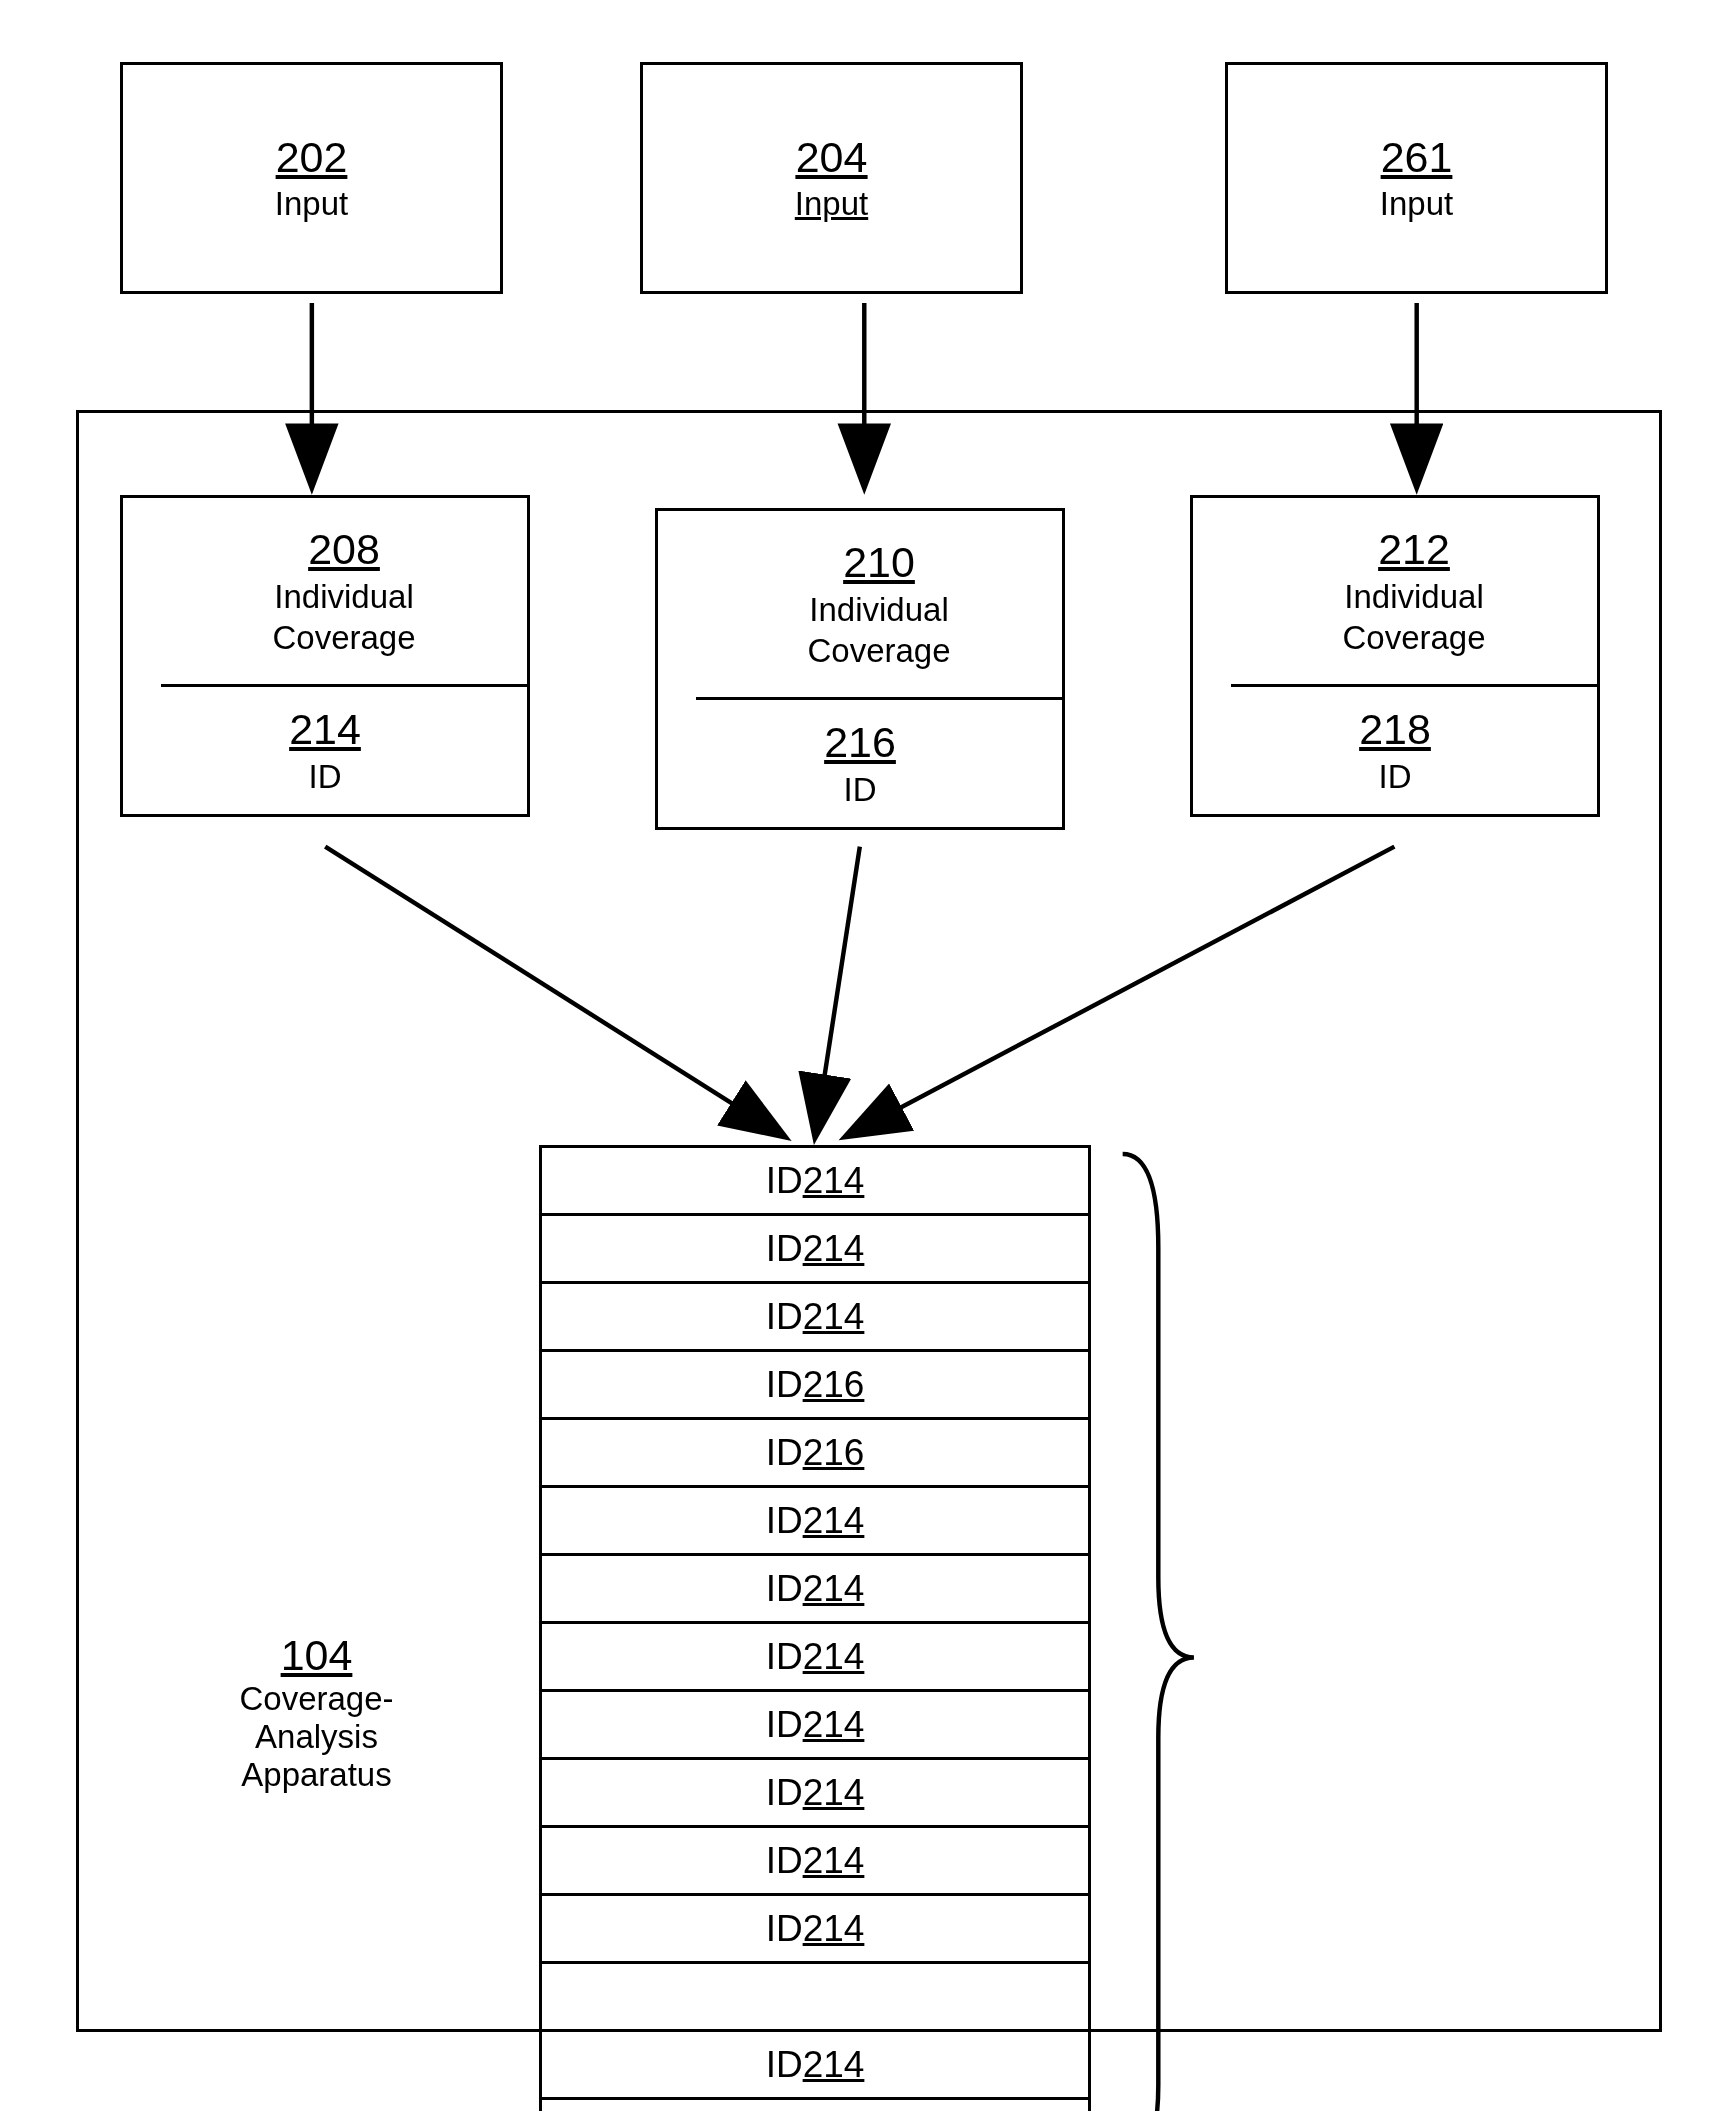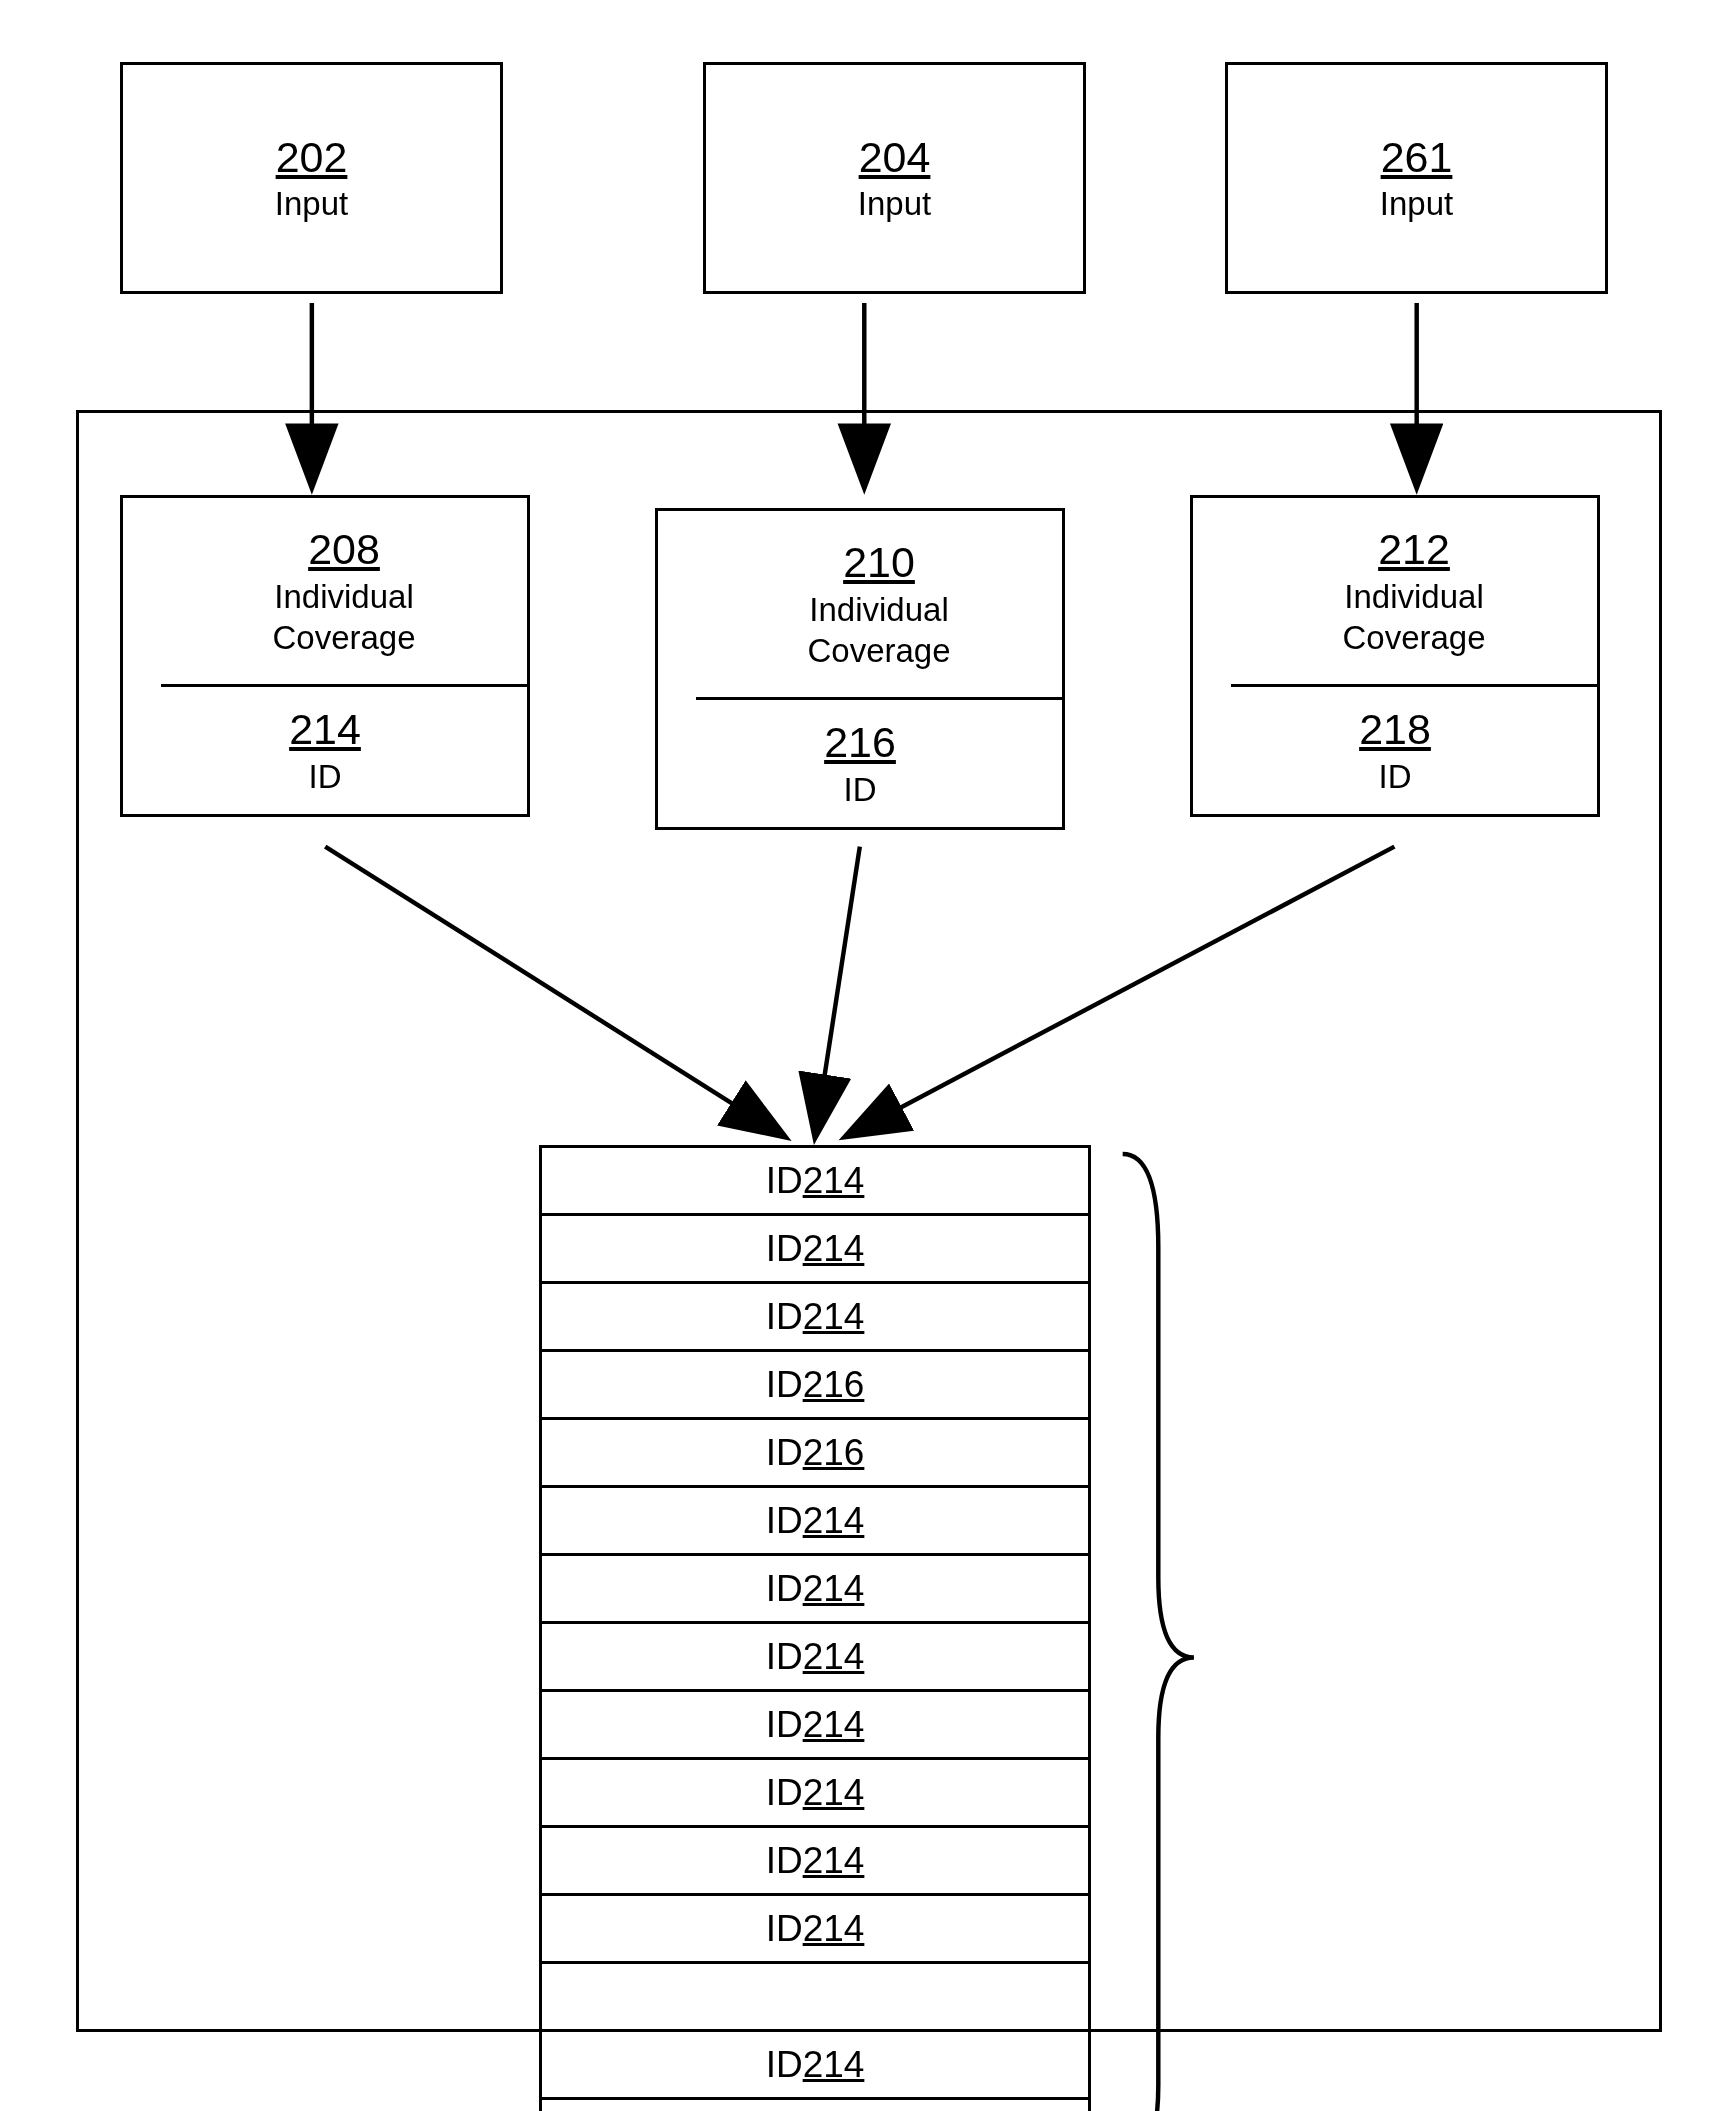--- a/index.html
+++ b/index.html
@@ -91,21 +91,21 @@
 </style>
 </head>
 <body>
 
 <div class="canvas">
 
   <div class="shadow-box input-box" style="left:120px; top:62px;">
     <span class="label-num">202</span>
     <span class="label-txt">Input</span>
   </div>
-  <div class="shadow-box input-box" style="left:703px; top:62px;">
+  <div class="shadow-box input-box" style="left:640px; top:62px;text-decoration:underline;">
     <span class="label-num">204</span>
     <span class="label-txt">Input</span>
   </div>
   <div class="shadow-box input-box" style="left:1225px; top:62px;">
     <span class="label-num">261</span>
     <span class="label-txt">Input</span>
   </div>
 
   <div class="big-container"></div>
 
@@ -201,20 +201,26 @@
     <div class="array-row">
         <span>ID </span>
         <span class="cell-num">214</span>
       </div>
     <div class="array-row">
         <span></span>
         <span class="cell-num"></span>
       </div>
   </div>
 
+  <div class="app-label">
+    <span class="label-num">104</span><br>
+    <span class="label-txt">Coverage-</span><br>
+    <span class="label-txt">Analysis</span><br>
+    <span class="label-txt">Apparatus</span>
+  </div>
 
 
   <svg class="arrows" viewBox="0 0 1945 2370" width="1733" height="2112">
     <defs>
       <marker id="ah" markerWidth="18" markerHeight="18" refX="14" refY="6" orient="auto">
         <path d="M0,0 L16,6 L0,12 Z" fill="#000"></path>
       </marker>
     </defs>
 
     <line x1="350" y1="340" x2="350" y2="545" stroke="#000" stroke-width="5" marker-end="url(#ah)"></line>

